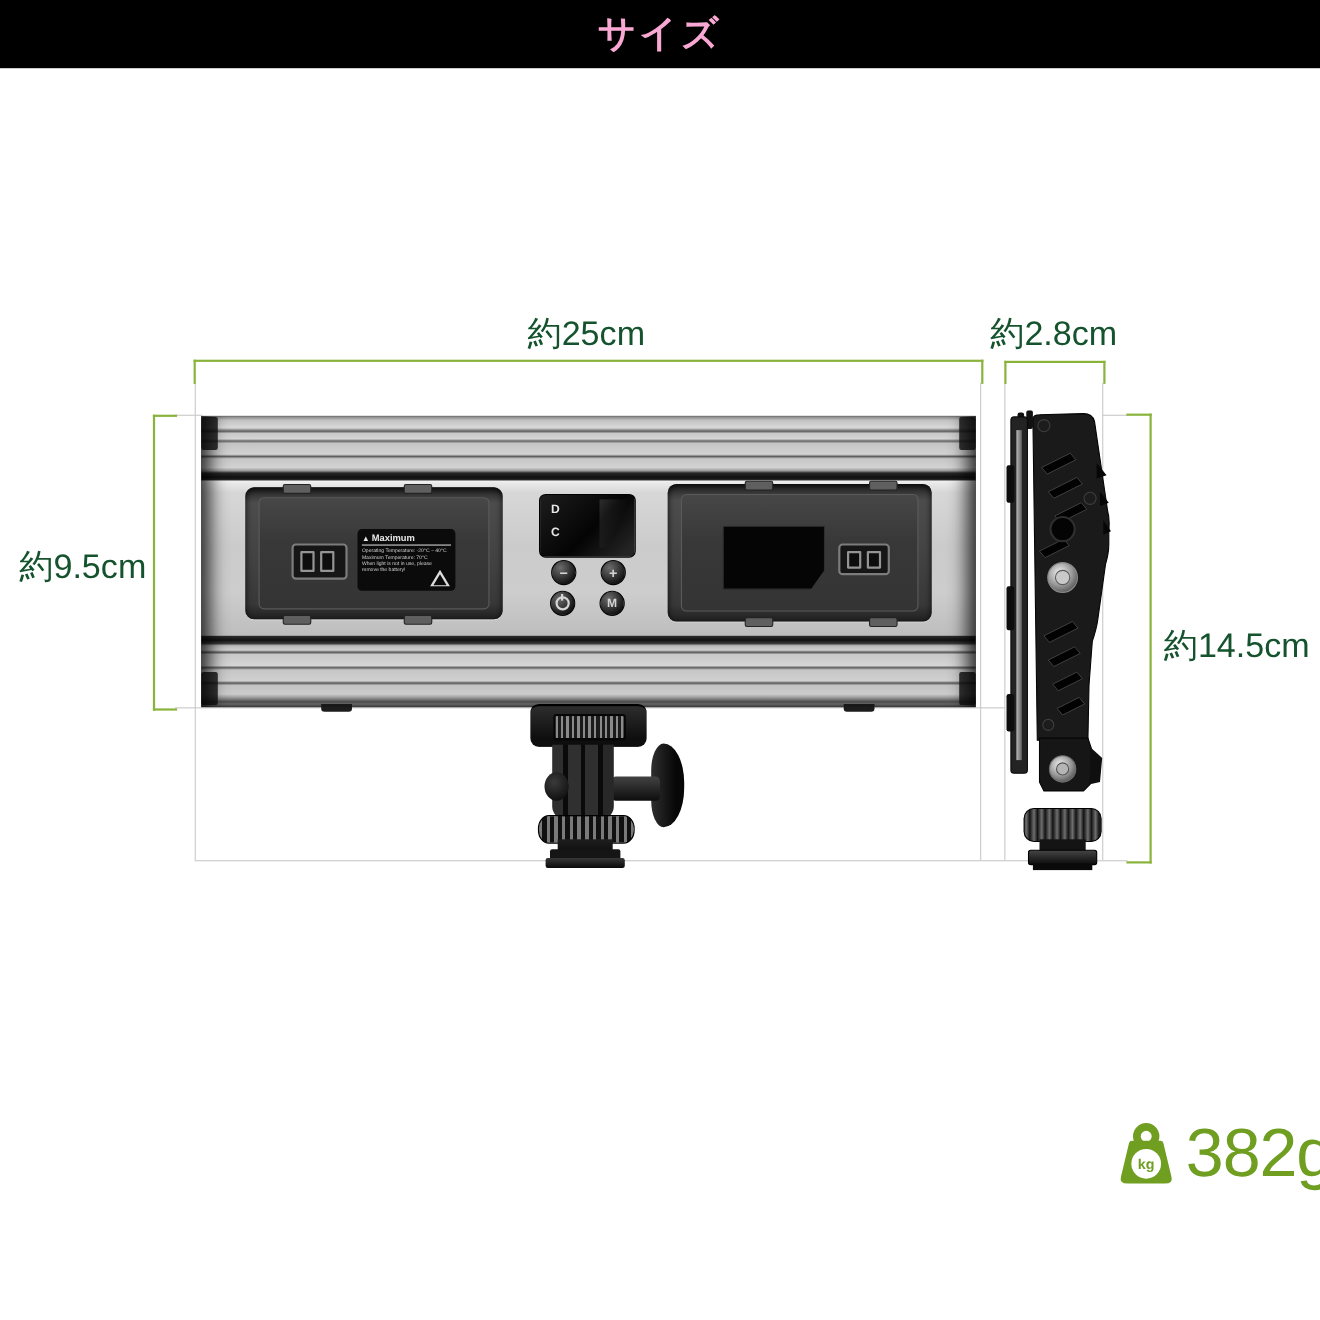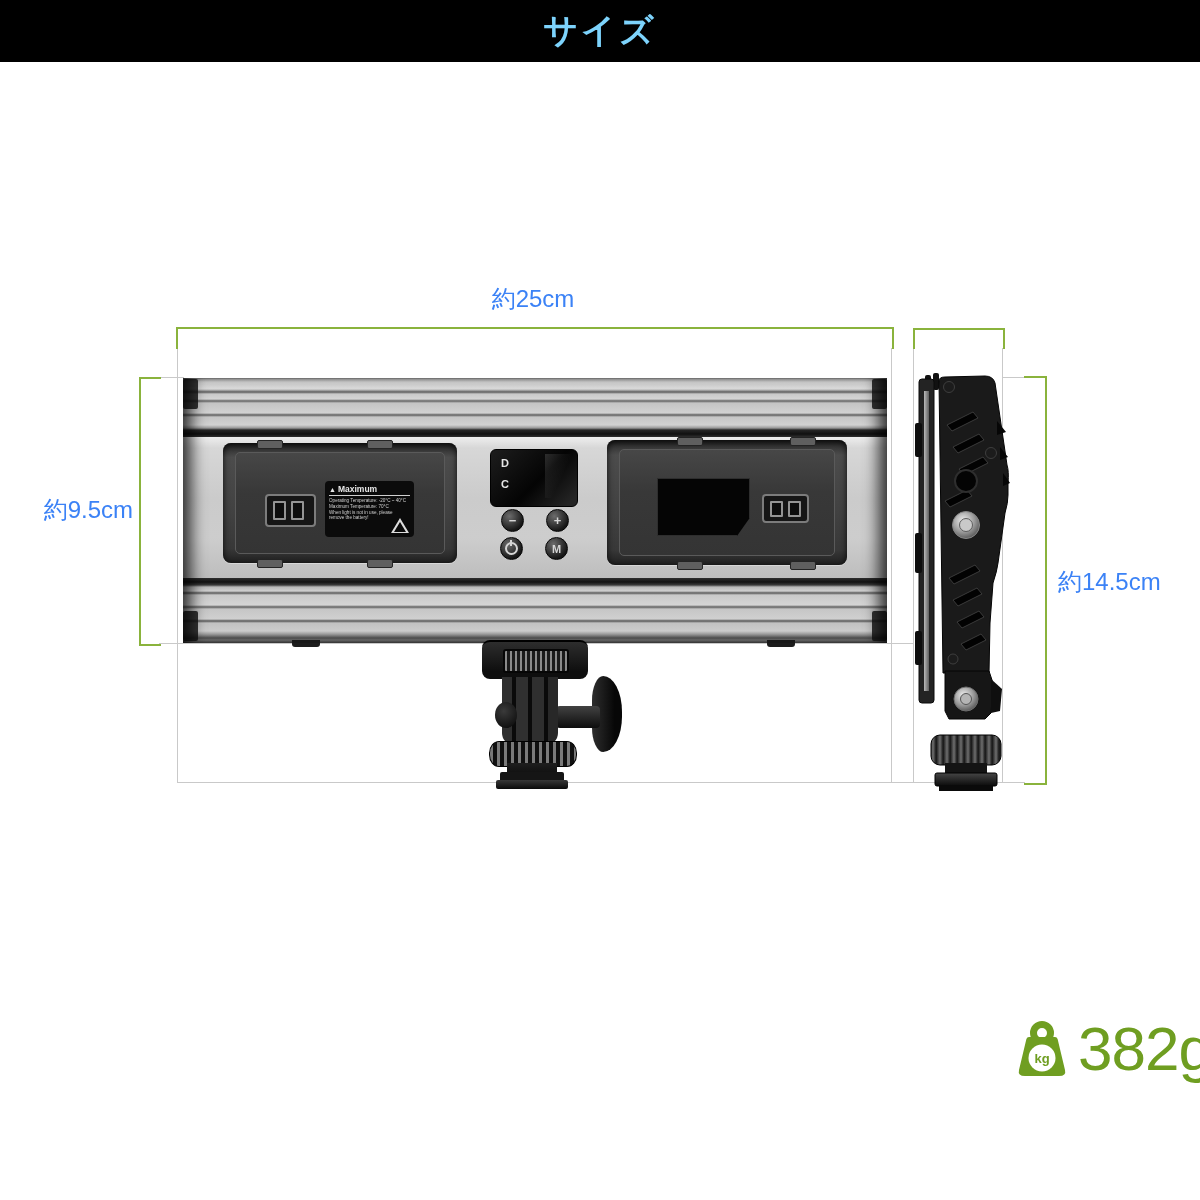--- a/index.html
+++ b/index.html
@@ -2,24 +2,24 @@
 <html><head>
 <meta charset="utf-8">
 <style>
   html,body{margin:0;padding:0;background:#fff}
   .canvas{position:relative;width:1200px;height:1200px;background:#ffffff;overflow:hidden;
           font-family:"Liberation Sans",sans-serif}
 
   
   .header{position:absolute;left:0;top:0;width:1200px;height:62px;background:#000;
           display:flex;align-items:center;justify-content:center;z-index:20}
-  .header .title{color:#7dd3fc;font-size:34px;font-weight:bold;letter-spacing:3px}
-
-  
-  .dim-label{position:absolute;color:#3b82f6;font-size:24px;white-space:nowrap;z-index:6}
+  .header .title{color:#f9a8d4;font-size:34px;font-weight:bold;letter-spacing:3px}
+
+  
+  .dim-label{position:absolute;color:#14532d;font-size:31px;white-space:nowrap;z-index:6}
   .bracket{position:absolute;border:0 solid #8ab33c;z-index:5}
   .bracket-w{left:176px;top:327px;width:714px;height:20px;border-top-width:2px;border-left-width:2px;border-right-width:2px}
   .bracket-d{left:913px;top:328px;width:88px;height:19px;border-top-width:2px;border-left-width:2px;border-right-width:2px}
   .bracket-h1{left:139px;top:377px;width:20px;height:265px;border-left-width:2px;border-top-width:2px;border-bottom-width:2px}
   .bracket-h2{left:1024px;top:376px;width:21px;height:405px;border-right-width:2px;border-top-width:2px;border-bottom-width:2px}
   .label-w{left:176px;width:714px;top:283px;text-align:center}
   .label-d{left:858px;width:200px;top:283px;text-align:center}
   .label-h1{left:12px;width:121px;top:494px;text-align:right}
   .label-h2{left:1058px;top:566px}
 
@@ -141,20 +141,21 @@
   <div class="gline gh1"></div>
   <div class="gline gh2"></div>
   <div class="gline gh3"></div>
   <div class="gline gh4"></div>
 
   <div class="bracket bracket-w"></div>
   <div class="bracket bracket-d"></div>
   <div class="bracket bracket-h1"></div>
   <div class="bracket bracket-h2"></div>
   <div class="dim-label label-w">約25cm</div>
+  <div class="dim-label label-d">約2.8cm</div>
   <div class="dim-label label-h1">約9.5cm</div>
   <div class="dim-label label-h2">約14.5cm</div>
 
   <div class="panel">
     <div class="rib-top"></div>
     <div class="face"></div>
     <div class="rib-bottom"></div>
     <div class="cap tl"></div>
     <div class="cap bl"></div>
     <div class="cap tr"></div>

